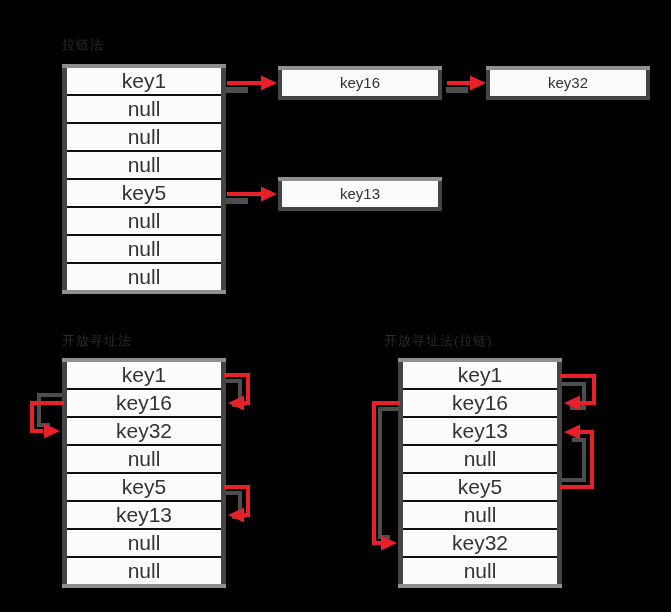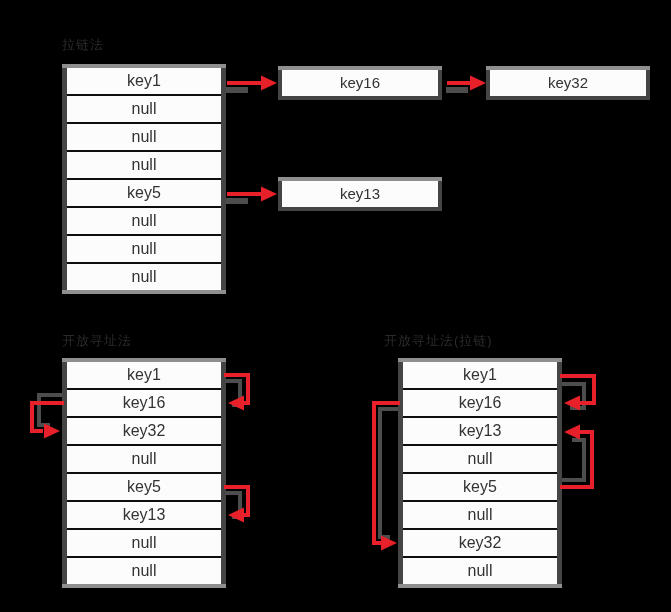--- a/index.html
+++ b/index.html
@@ -25,21 +25,21 @@
     background:#0e0e0e;          
     border-left:5px solid #454545;
     border-right:5px solid #454545;
   }
   .htable .cap{
     height:4px;background:#8f8f8f;margin:0 -5px;
   }
   .htable .cell{
     height:26px;line-height:26px;
     background:#fcfcfc;color:#333;
-    font-size:16px;text-align:center;
+    font-size:21px;text-align:center;
   }
   .htable .cell + .cell{margin-top:2px;text-align:center;}
   
   .hbox{
     position:absolute;
     width:156px;
     border-left:4px solid #454545;
     border-right:4px solid #454545;
     border-bottom:4px solid #454545;
     background:#0e0e0e;

